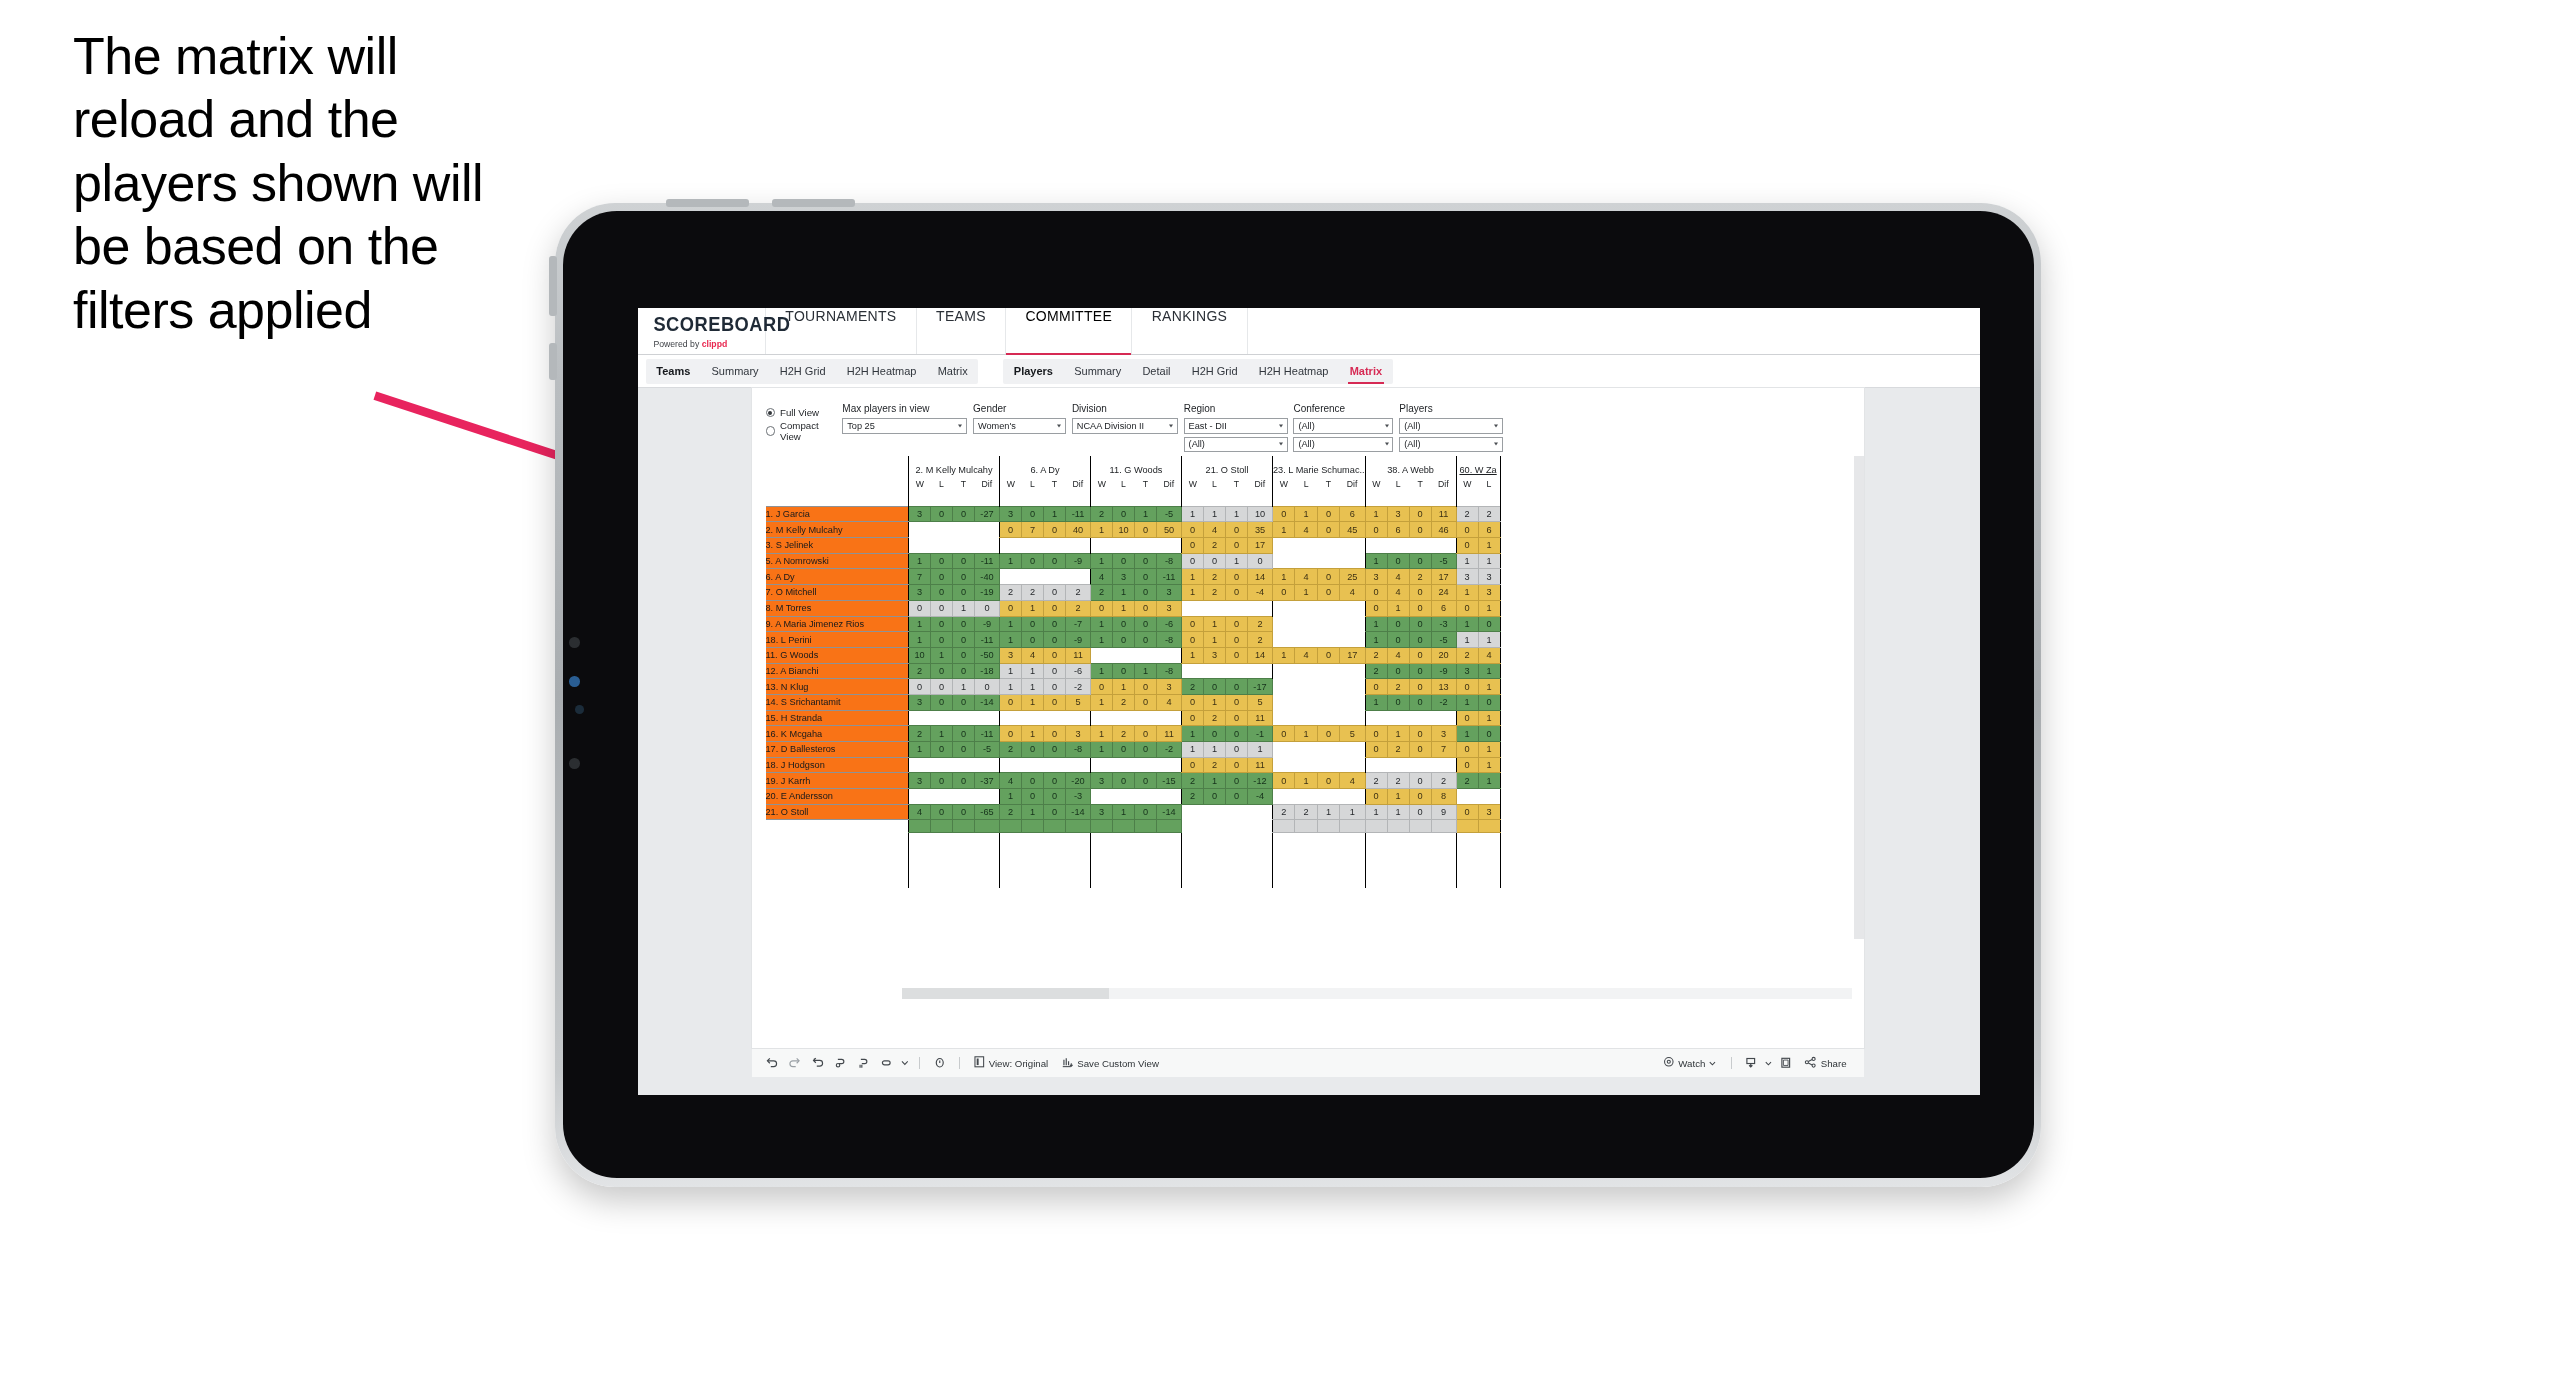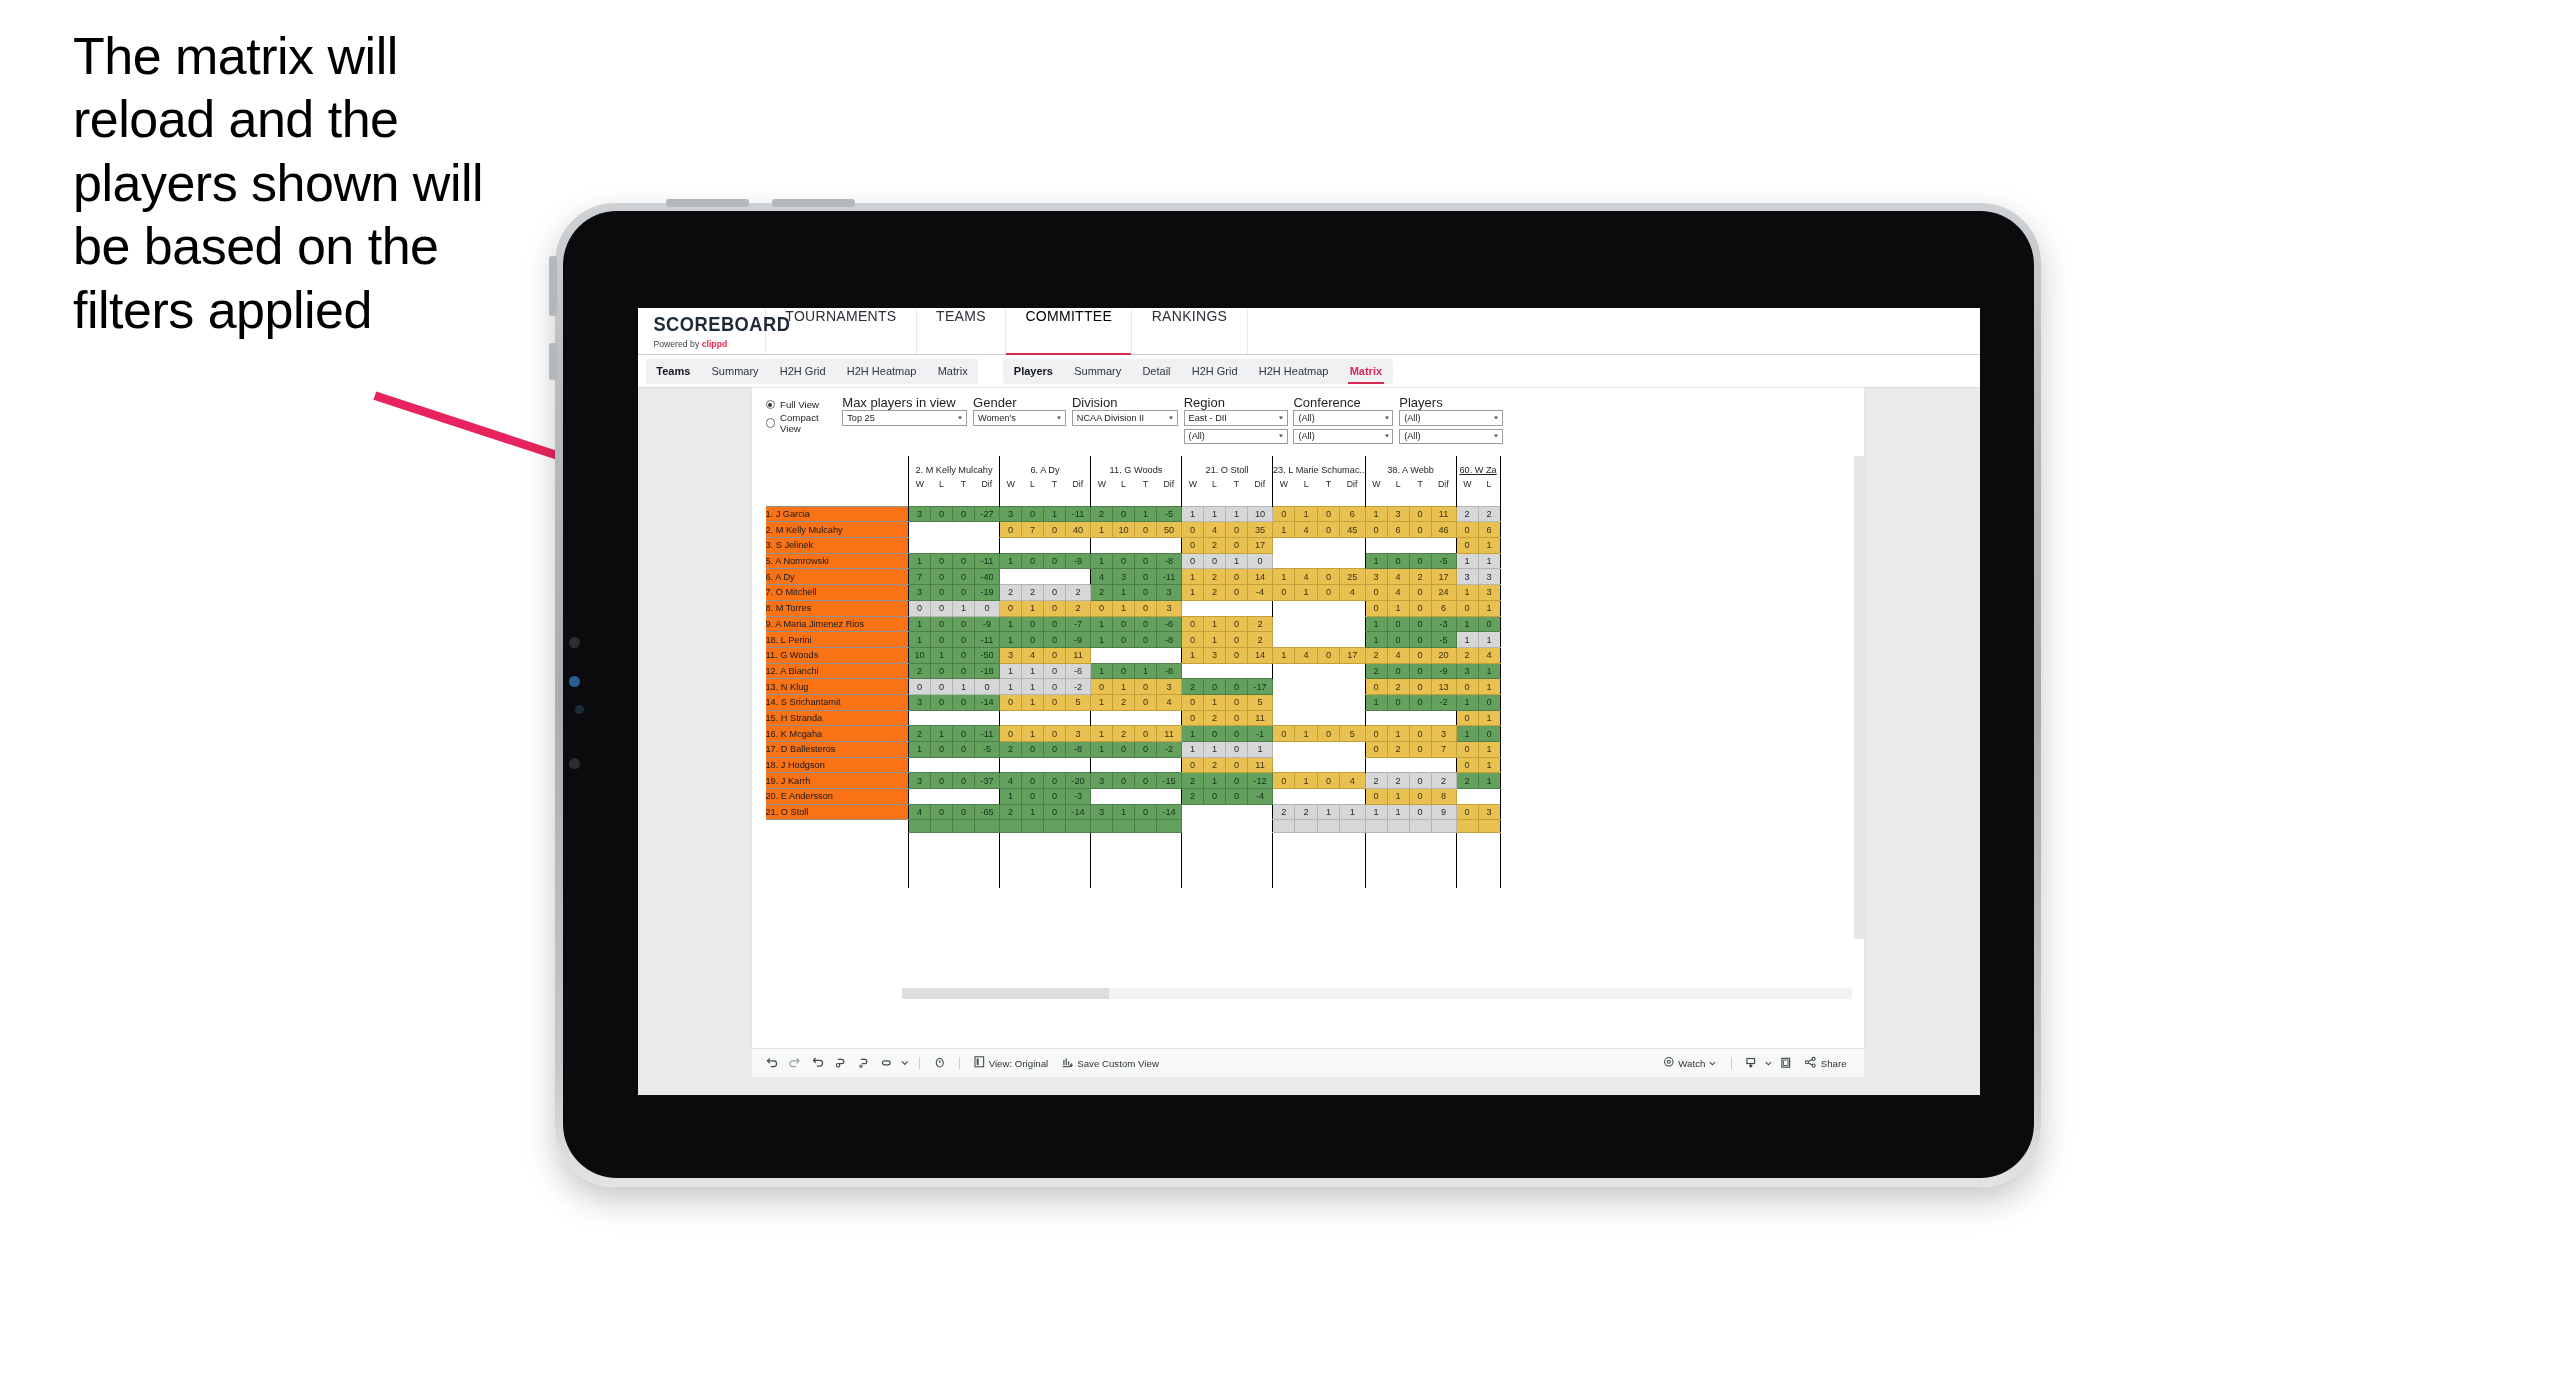--- a/index.html
+++ b/index.html
@@ -100,29 +100,29 @@
   .subitem.sel::after { content:""; position:absolute; left:8.7px; right:8.7px; bottom:-6.8px; height:1.9px; background:#d62a54; }
 
   
   #wb { position: absolute; left: 0; top: 80px; width: 1342px; height: 706px; background: #e8eaec; }
   #wb-card {
     position: absolute; left: 114px; top: 0px; width: 1112px; height: 660px;
     background: #ffffff; box-shadow: 0 0 0 1px #e2e4e6;
   }
 
   
-  #filters { position: absolute; left: 13.5px; top: 7px; width: 1086px; height: 50px; display: flex; }
+  #filters { position: absolute; left: 13.5px; top: 15px; width: 1086px; height: 50px; display: flex; }
   .viewtoggle { width: 71px; padding-top: 1.9px; }
   .radio-row { display: flex; align-items: center; gap: 4.8px; height: 15.4px; margin-bottom: 2.9px; }
   .radio { width: 9.7px; height: 9.7px; border: 1.2px solid #6b7075; border-radius: 50%; position: relative; background: #fff; flex: none; }
   .radio.on::after { content:""; position:absolute; left:1.9px; top:1.9px; width:3.9px; height:3.9px; background:#33373b; border-radius:50%; }
   .radio-label { font-size: 9.7px; color: #1c1f23; }
 
   .fgroup { margin-left: 5.8px; }
-  .flabel { font-size: 13px; color: #1c1f23; margin-bottom: 2.9px; height: 12.5px; }
+  .flabel { font-size: 10px; color: #1c1f23; margin-bottom: 2.9px; height: 12.5px; }
   .fselect {
     height: 15.4px; background: #fff; border: 1px solid #9a9ea2;
     font-size: 9.2px; color: #1c1f23; display: flex; align-items: center;
     padding: 0 3.9px; position: relative; margin-bottom: 2.9px; cursor: pointer;
   }
   .fselect .caret { position: absolute; right: 3.9px; top: 50%; transform: translateY(-50%);
                     border-left: 2.9px solid transparent; border-right: 2.9px solid transparent;
                     border-top: 3.9px solid #4a4e53; }
   .w-maxp { width: 125px; }
   .w-gender { width: 93px; }

